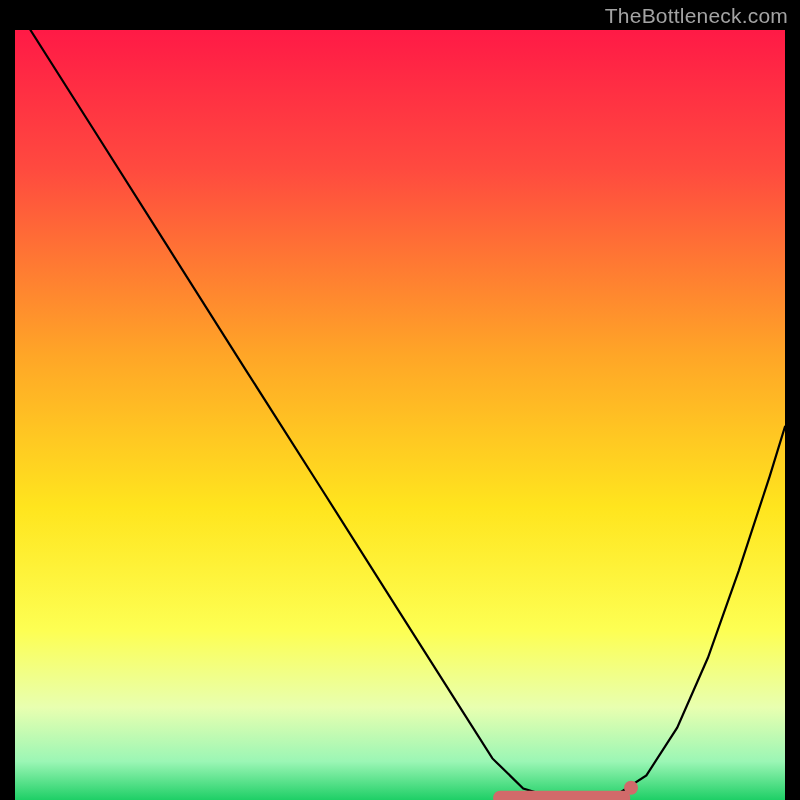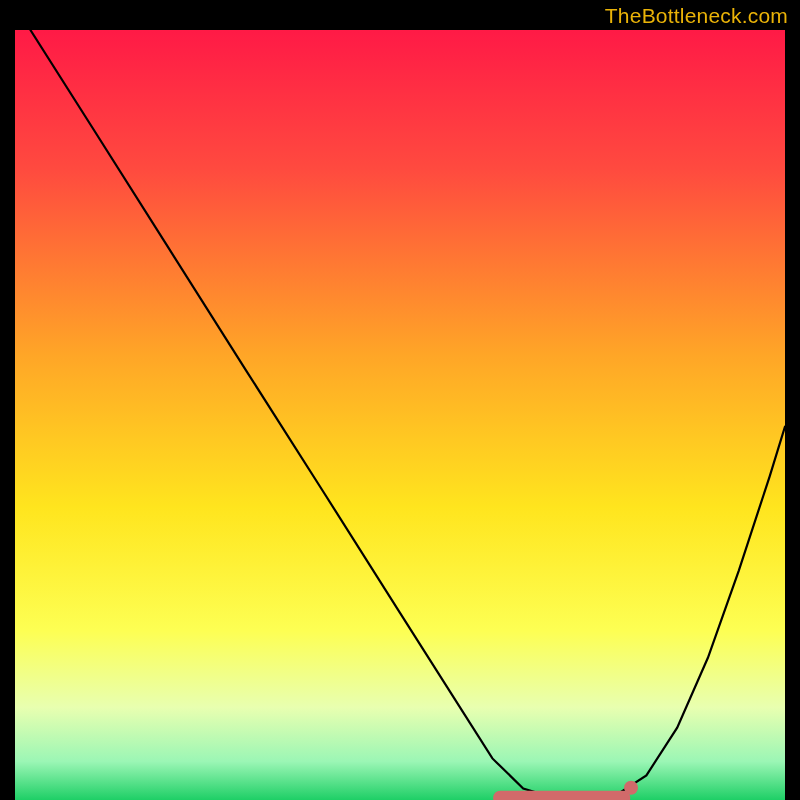--- a/index.html
+++ b/index.html
@@ -24,21 +24,21 @@
     position: absolute;
     left: 0;
     top: 0;
     width: 770px;
     height: 770px;
   }
   .watermark {
     position: absolute;
     top: 4px;
     right: 12px;
-    color: #eab308;
+    color: #a3a3a3;
     font-size: 21px;
     font-weight: 500;
     letter-spacing: 0.2px;
   }
 </style>
 </head>
 <body>
 
 <div class="watermark">TheBottleneck.com</div>
 

